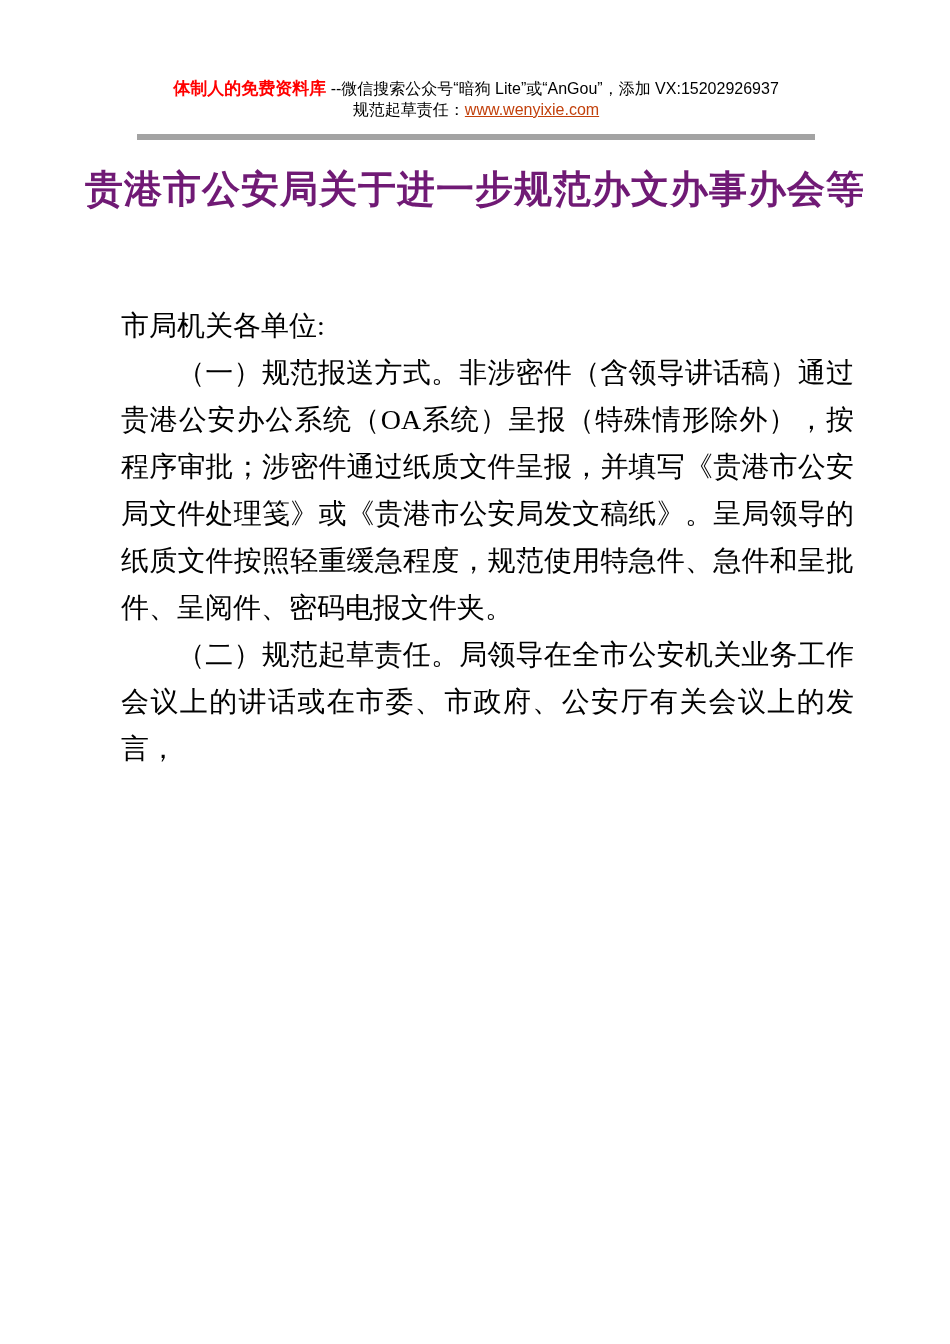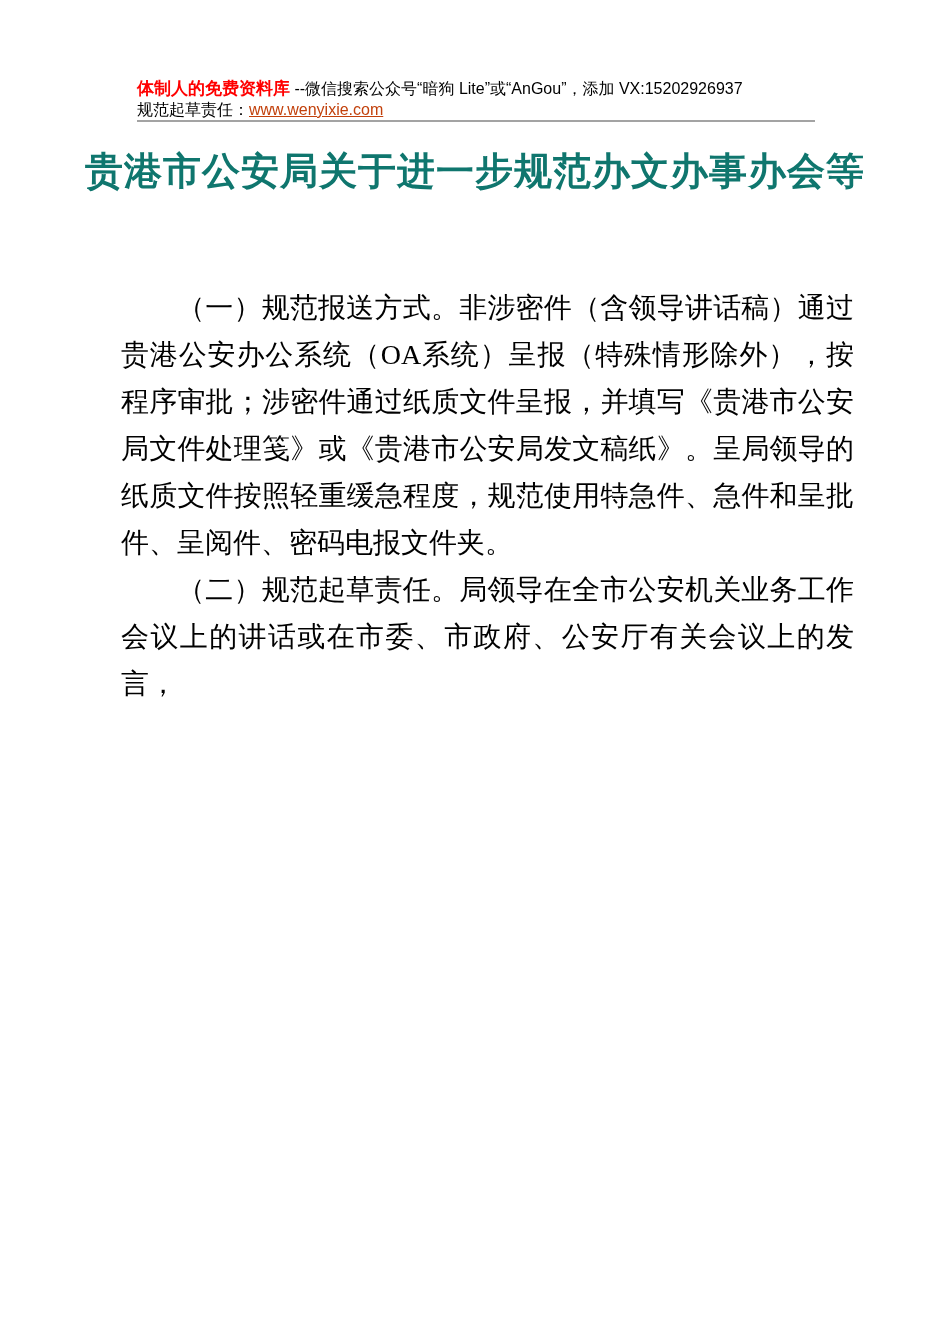--- a/index.html
+++ b/index.html
@@ -10,22 +10,23 @@
     margin: 0 auto;
     background: #ffffff;
     overflow: hidden;
     font-family: "Liberation Serif", "DejaVu Serif", serif;
     color: #000000;
   }
   
   .banner {
     margin: 0 135px 0 137px;
     padding-top: 78px;
-    padding-bottom: 0;
-    border-bottom: 2px solid #a3a3a3;
+    padding-bottom: 14px;
+    border-bottom: 6px solid #a3a3a3;
+    text-align: center;
     font-family: "Liberation Sans", "DejaVu Sans", sans-serif;
     font-size: 16px;
     line-height: 21px;
     color: #000000;
   }
   .banner .brand {
     color: #ff0000;
     font-weight: bold;
     font-size: 17px;
   }
@@ -36,21 +37,21 @@
     cursor: pointer;
   }
   
   .title {
     margin: 24px 50px 0 50px;
     text-align: center;
     font-family: "Liberation Sans", "DejaVu Sans", sans-serif;
     font-weight: bold;
     font-size: 38px;
     line-height: 50px;
-    color: #0f766e;
+    color: #701a75;
     letter-spacing: 1px;
   }
   .title-line { display: block; white-space: nowrap; }
   
   .doc-body {
     margin: 88px 96px 0 121px;
     font-size: 28px;
     line-height: 47px;
     text-align: justify;
     text-justify: inter-character;
@@ -68,17 +69,18 @@
   <header class="banner">
     <div><span class="brand">体制人的免费资料库</span><span class="promo"> --微信搜索公众号“暗狗 Lite”或“AnGou”，添加 VX:15202926937</span></div>
     <div><span>规范起草责任：</span><a class="link">www.wenyixie.com</a></div>
   </header>
 
   <h1 class="title">
     <span class="title-line">贵港市公安局关于进一步规范办文办事办会等</span>
   </h1>
 
   <main class="doc-body">
+    <p class="no-indent">市局机关各单位:</p>
     <p>（一）规范报送方式。非涉密件（含领导讲话稿）通过贵港公安办公系统（OA系统）呈报（特殊情形除外），按程序审批；涉密件通过纸质文件呈报，并填写《贵港市公安局文件处理笺》或《贵港市公安局发文稿纸》。呈局领导的纸质文件按照轻重缓急程度，规范使用特急件、急件和呈批件、呈阅件、密码电报文件夹。</p>
     <p>（二）规范起草责任。局领导在全市公安机关业务工作会议上的讲话或在市委、市政府、公安厅有关会议上的发言，</p>
   </main>
 
 </div>
 
 </body></html>

